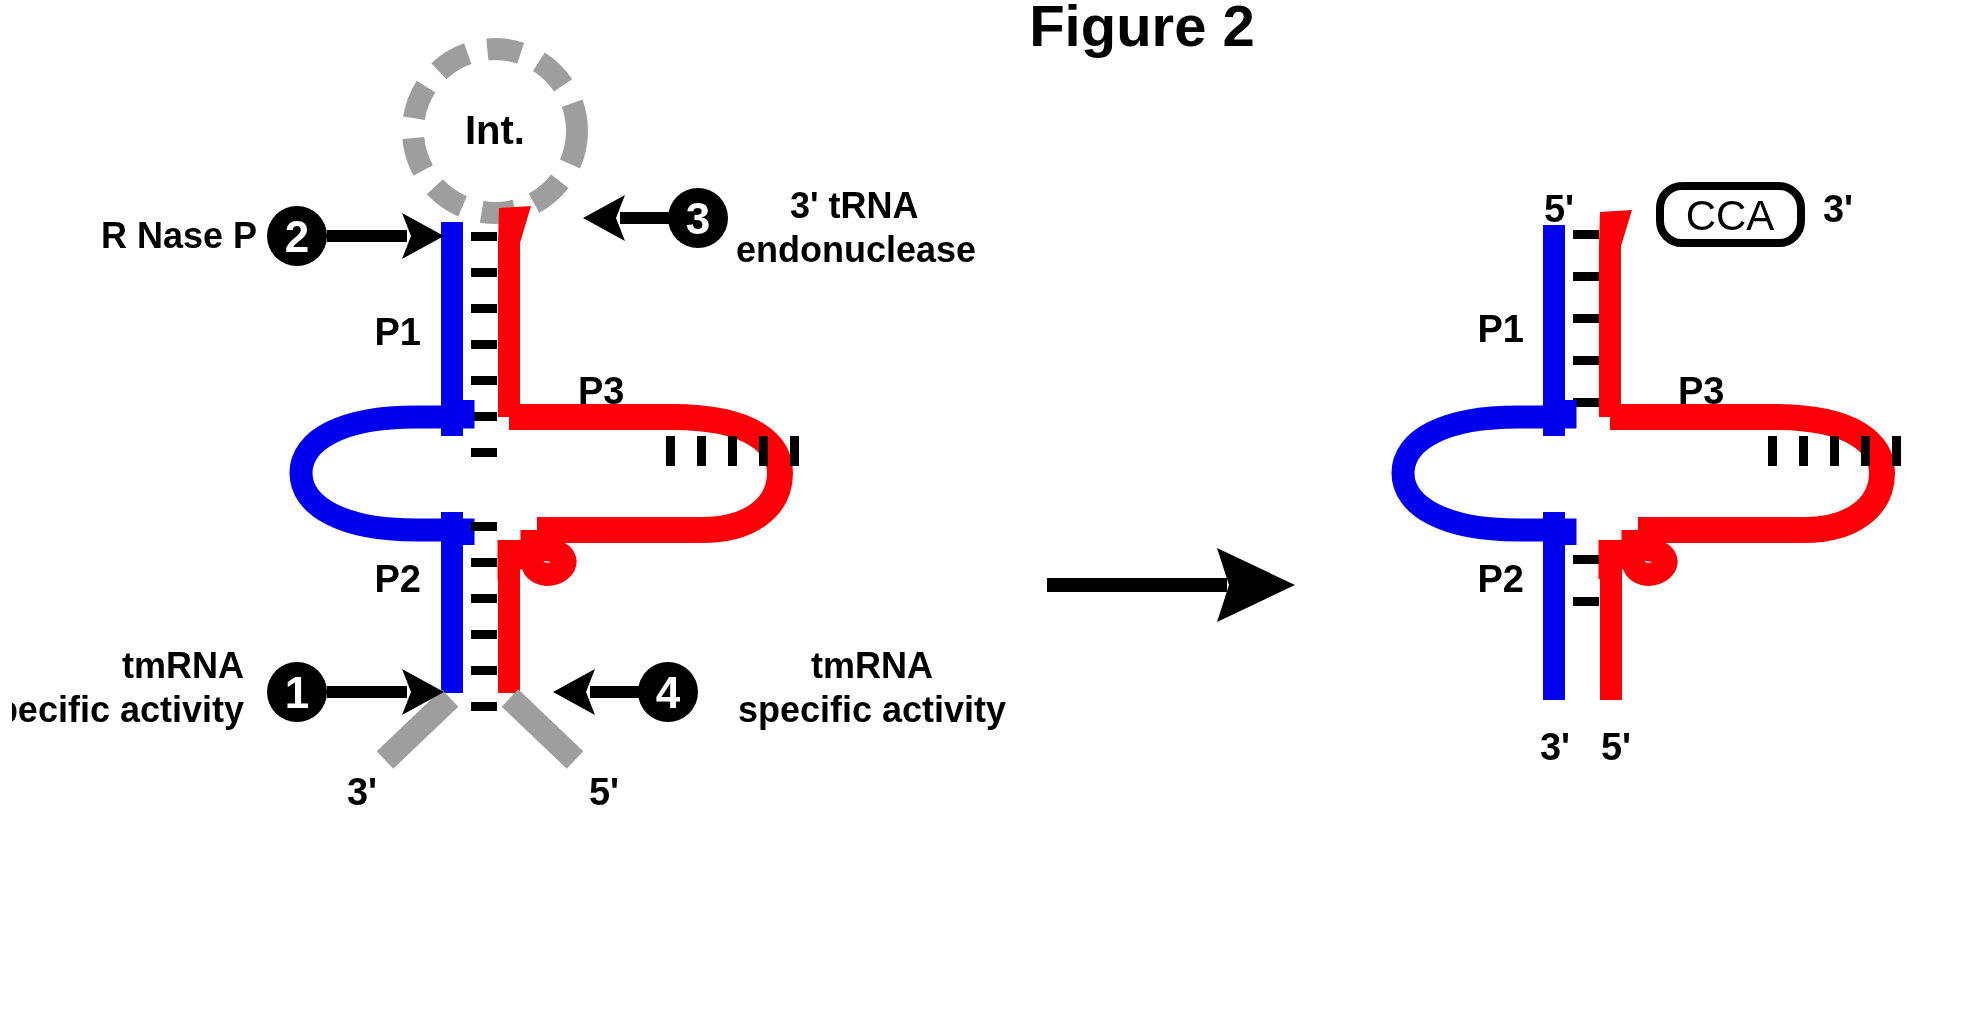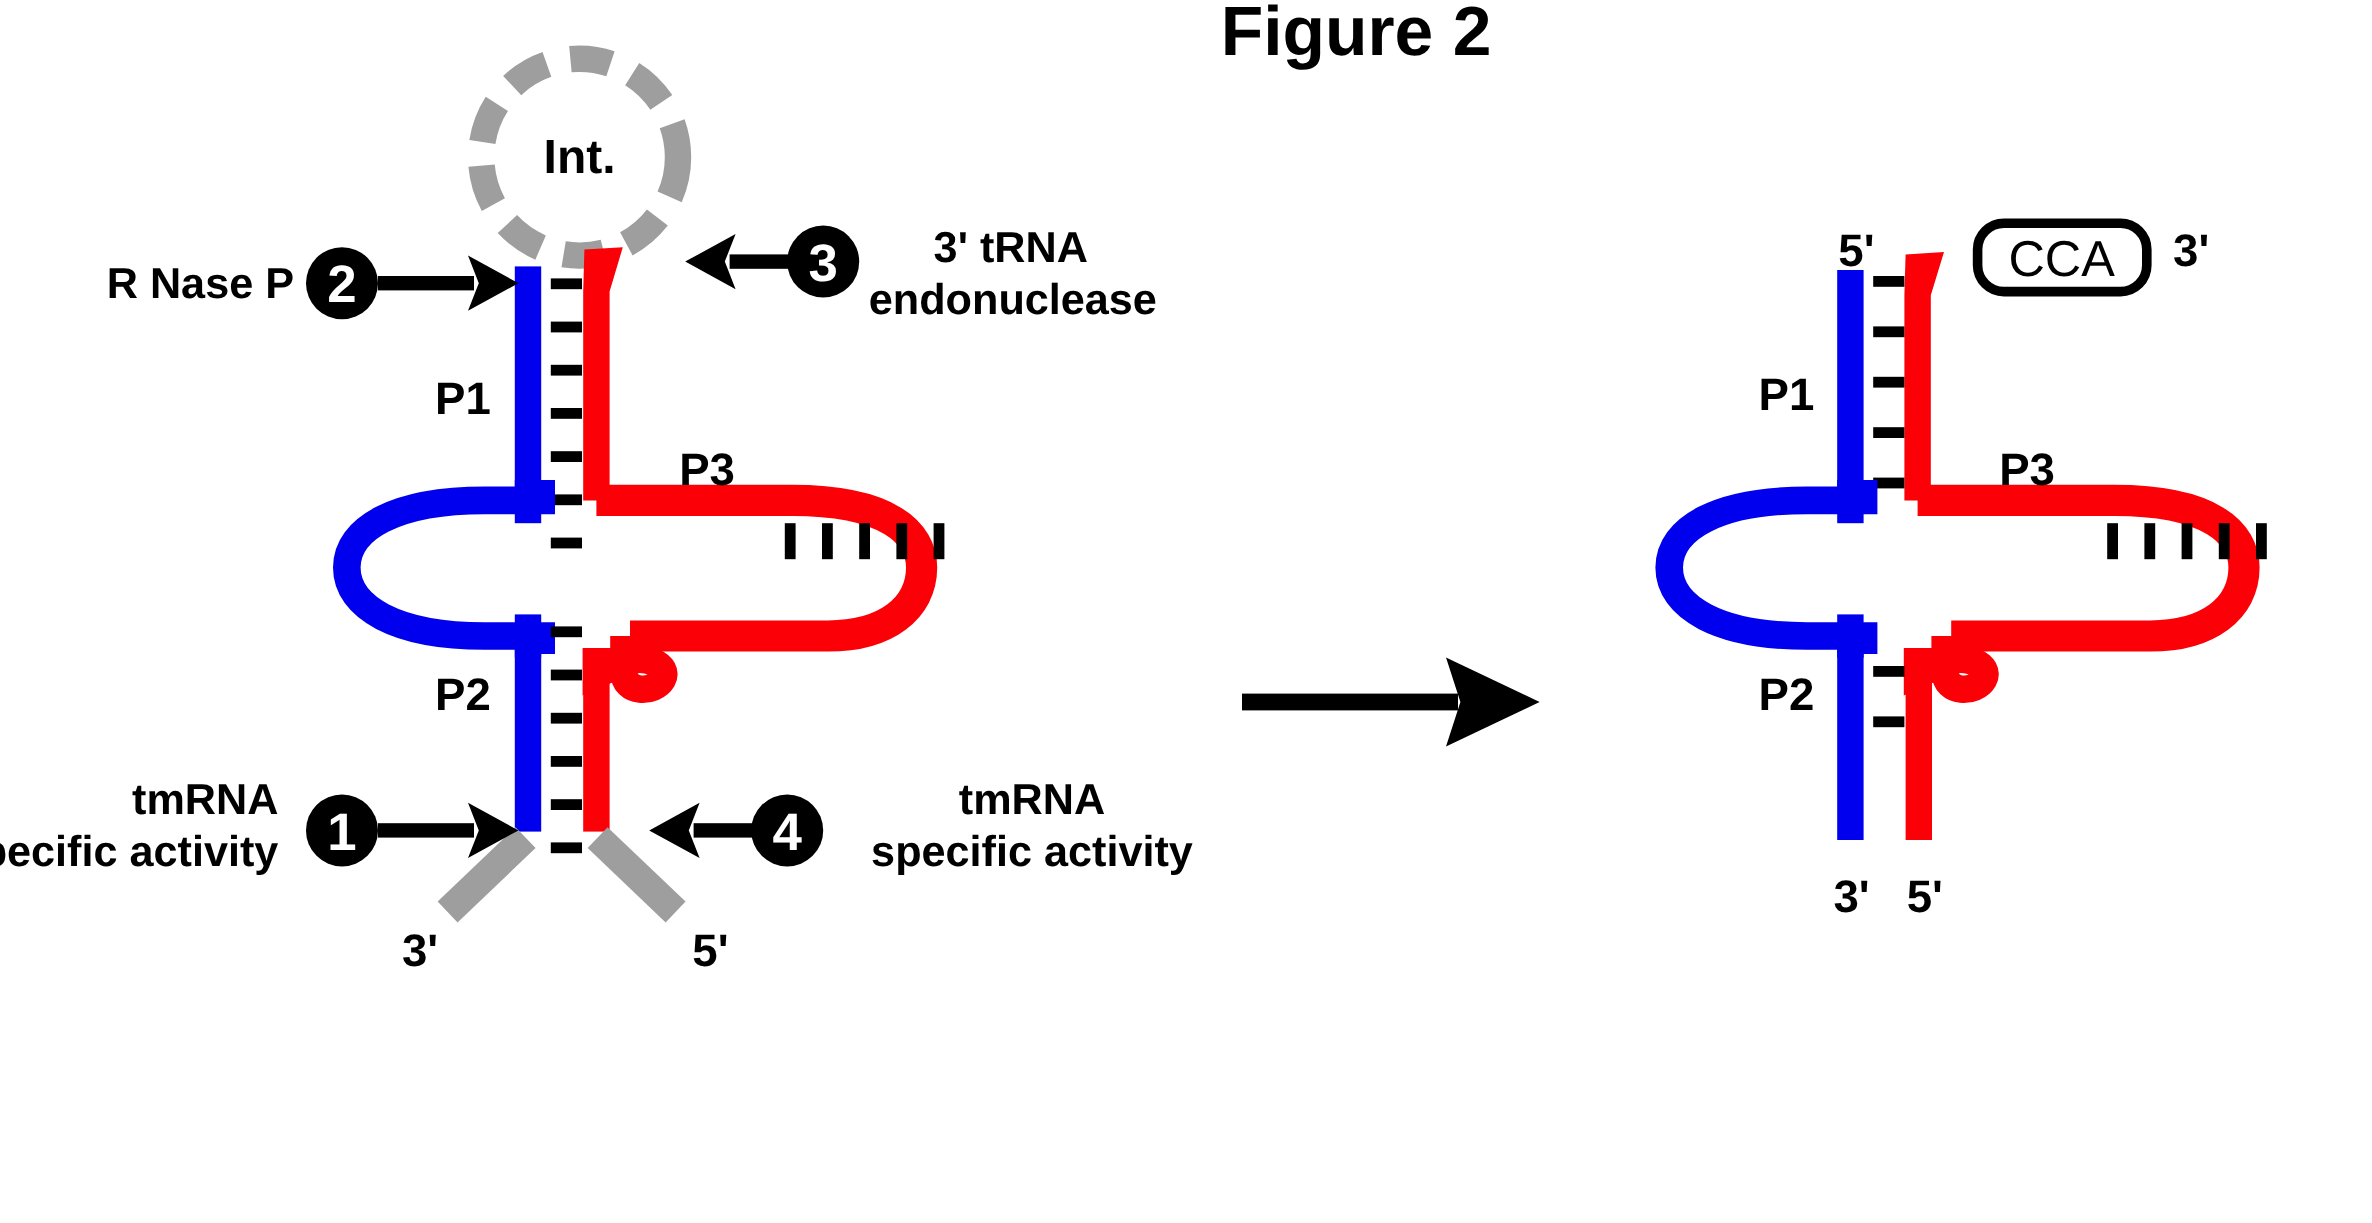--- a/index.html
+++ b/index.html
@@ -9,21 +9,21 @@
   }
   body {
     width: 1977px;
     height: 1019px;
     position: relative;
     overflow: hidden;
     font-family: "Liberation Sans", sans-serif;
   }
   #figure-root {
     position: absolute;
-    left: 0; top: 0;
+    left: 12px; top: 0;
     width: 1602px;
     height: 1019px;
   }
   #figure-svg {
     position: absolute;
     left: 0; top: 0;
     width: 1977px;
     height: 1019px;
     display: block;
   }

